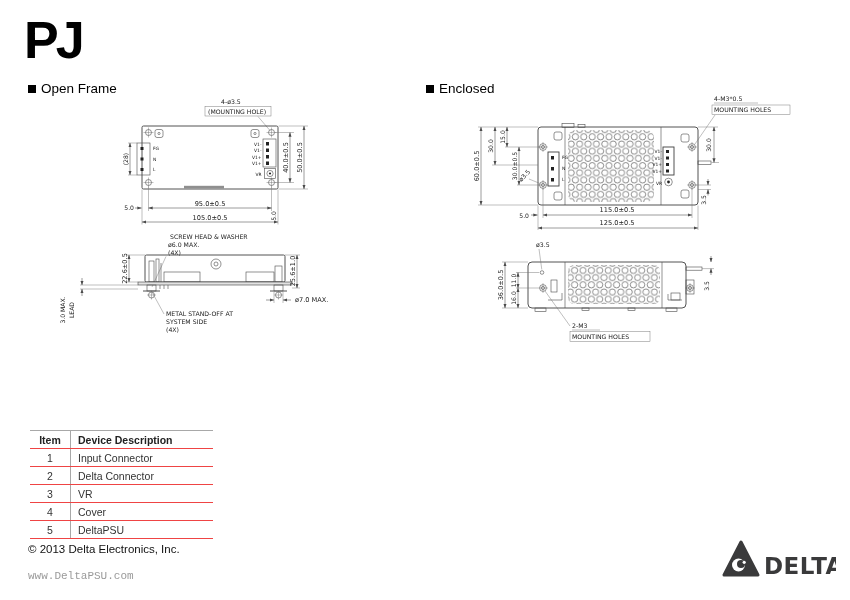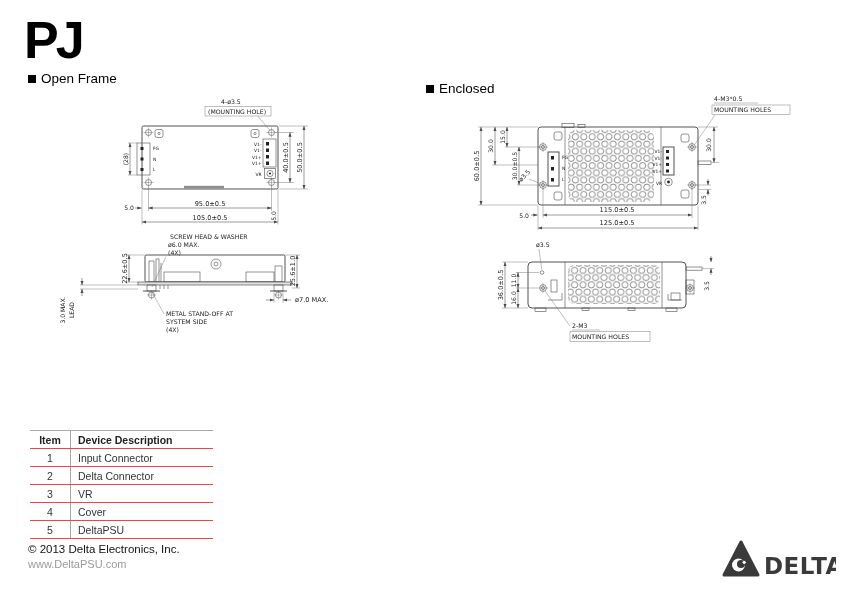--- a/index.html
+++ b/index.html
@@ -18,30 +18,30 @@
   .dt{font-family:"DejaVu Sans",sans-serif;font-size:6.6px;fill:#222;}
   .dts{font-size:6.1px;}
   .pin{font-family:"DejaVu Sans",sans-serif;font-size:4.4px;fill:#111;}
   .note{font-family:"DejaVu Sans",sans-serif;font-size:6.2px;fill:#222;}
   table.device{position:absolute;left:30px;top:430px;border-collapse:collapse;font-size:10.5px;color:#333;}
   table.device th,table.device td{border-top:1px solid #a8a8a8;border-bottom:1px solid #ef4444;padding:2.5px 7px;text-align:left;font-weight:normal;}
   table.device th{font-weight:bold;color:#222;}
   table.device .c-item{border-right:1px solid #a8a8a8;text-align:center;width:26px;}
   table.device .c-desc{width:128px;}
   .copyright{position:absolute;left:28px;top:543px;font-size:11.5px;font-weight:normal;color:#111;}
-  .website{position:absolute;left:28px;top:558px;font-size:11px;color:#9a9a9a;}
+  .website{position:absolute;left:28px;top:570px;font-size:11px;color:#9a9a9a;font-family:Liberation Mono, monospace;}
 </style>
 </head>
 <body>
 
 <div class="page">
 
   <div class="pj-logo">PJ</div>
 
-  <div class="section" style="left:28px;top:71px;">
+  <div class="section" style="left:28px;top:81px;">
     <span class="sq"></span>
     <span>Open Frame</span>
   </div>
   <div class="section" style="left:426px;top:81px;">
     <span class="sq"></span>
     <span>Enclosed</span>
   </div>
 
   <svg class="drawing" style="left:118px;top:96px;" width="200" height="140" viewBox="0 0 200 140">
     <defs>

